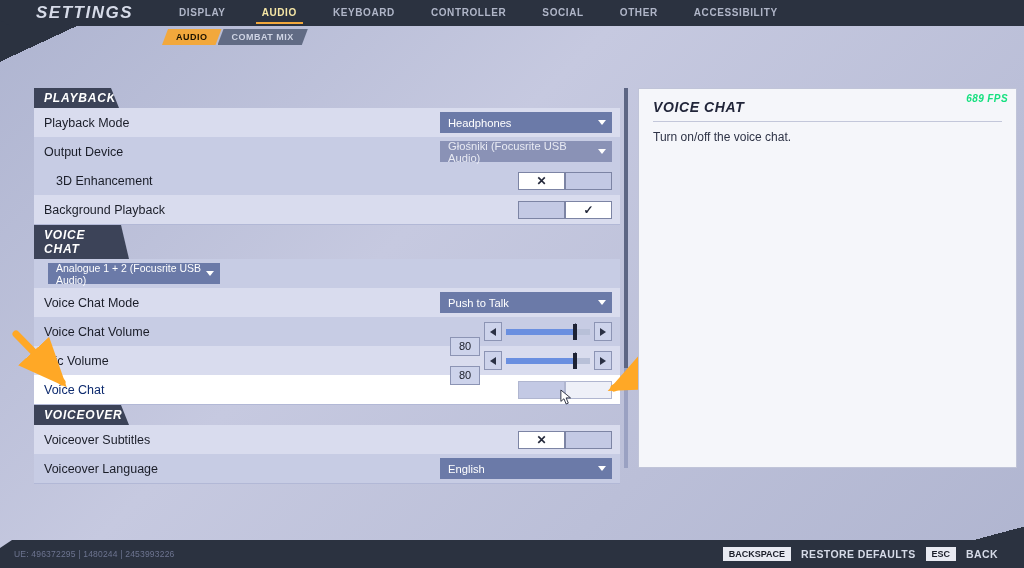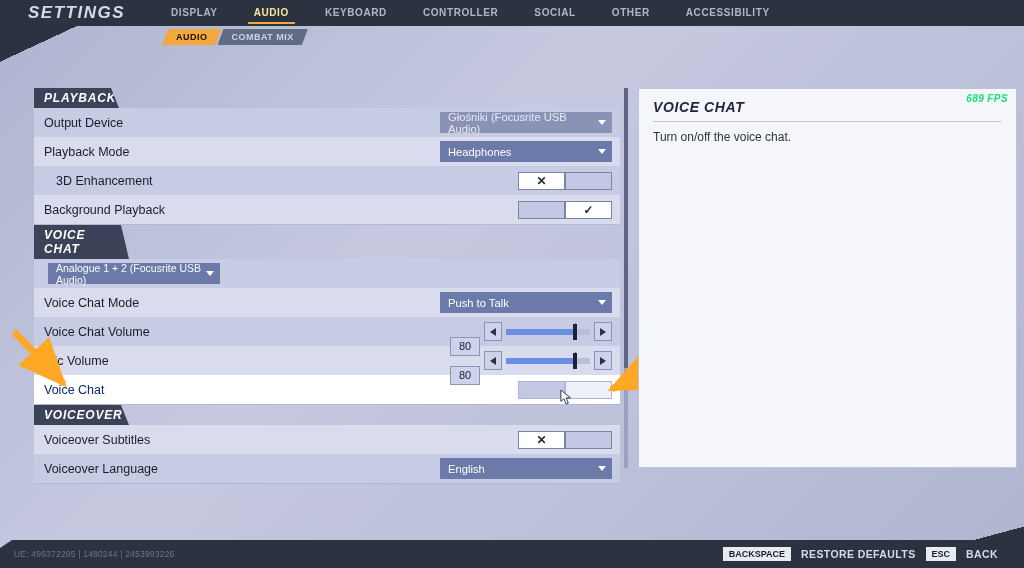--- a/index.html
+++ b/index.html
@@ -32,21 +32,21 @@
       linear-gradient(155deg, var(--bg-dark) 0 56px, transparent 56px),
       linear-gradient(-15deg, var(--bg-dark) 0 40px, transparent 40px);
     pointer-events: none;
   }
   .topbar {
     position: relative;
     height: 26px;
     background: var(--bg-dark);
     display: flex;
     align-items: center;
-    padding-left: 0;
+    padding-left: 8px;
     clip-path: polygon(0 0, 100% 0, 100% 100%, 10px 100%, 0 calc(100% - 6px));
   }
   .topbar .title {
     color: #d6dbe8;
     font-weight: 800;
     font-style: italic;
     letter-spacing: 1.5px;
     font-size: 17px;
     margin-right: 40px;
     padding-left: 28px;
@@ -262,34 +262,34 @@
 <div class="subtabs">
   <div class="subtab active">AUDIO</div>
   <div class="subtab">COMBAT MIX</div>
 </div>
 
 <div class="content">
   <div class="left-col">
 
     <div class="section-header">PLAYBACK</div>
     <div class="section-wrap">
+      <div class="row row-alt-b">
+        <div class="row-label">Playback Mode</div>
+        <div class="ctrl">
+          <div class="dropdown">
+            <span>Headphones</span>
+            <span class="dd-caret"></span>
+          </div>
+        </div>
+      </div>
       <div class="row row-alt-a">
         <div class="row-label">Output Device</div>
         <div class="ctrl">
           <div class="dropdown muted">
             <span>Głośniki (Focusrite USB Audio)</span>
-            <span class="dd-caret"></span>
-          </div>
-        </div>
-      </div>
-      <div class="row row-alt-b">
-        <div class="row-label">Playback Mode</div>
-        <div class="ctrl">
-          <div class="dropdown">
-            <span>Headphones</span>
             <span class="dd-caret"></span>
           </div>
         </div>
       </div>
       <div class="row row-alt-a row-sub">
         <div class="row-label">3D Enhancement</div>
         <div class="ctrl">
           <div class="toggle">
             <div class="half sel">
                 <span class="x-mark">✕</span>

